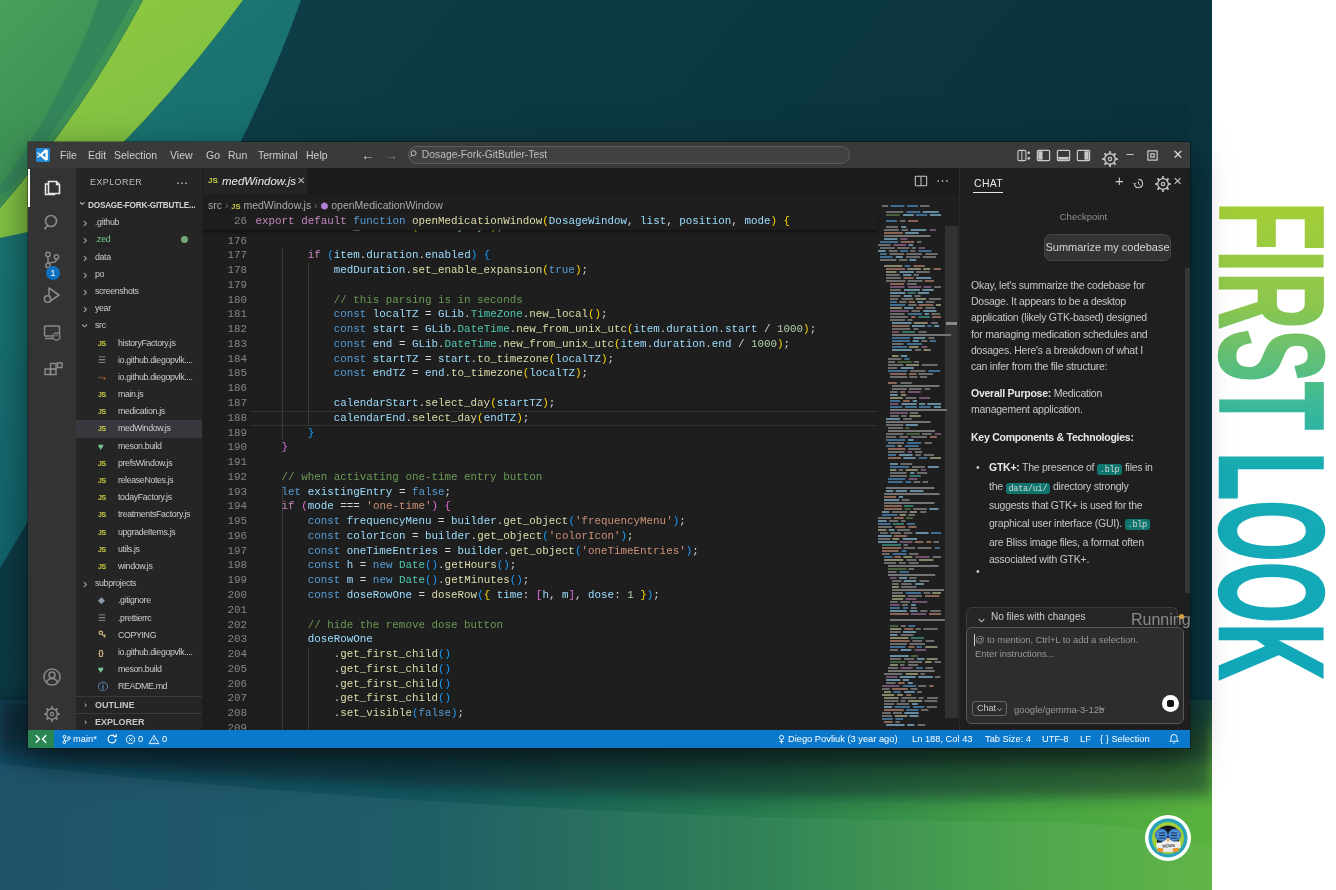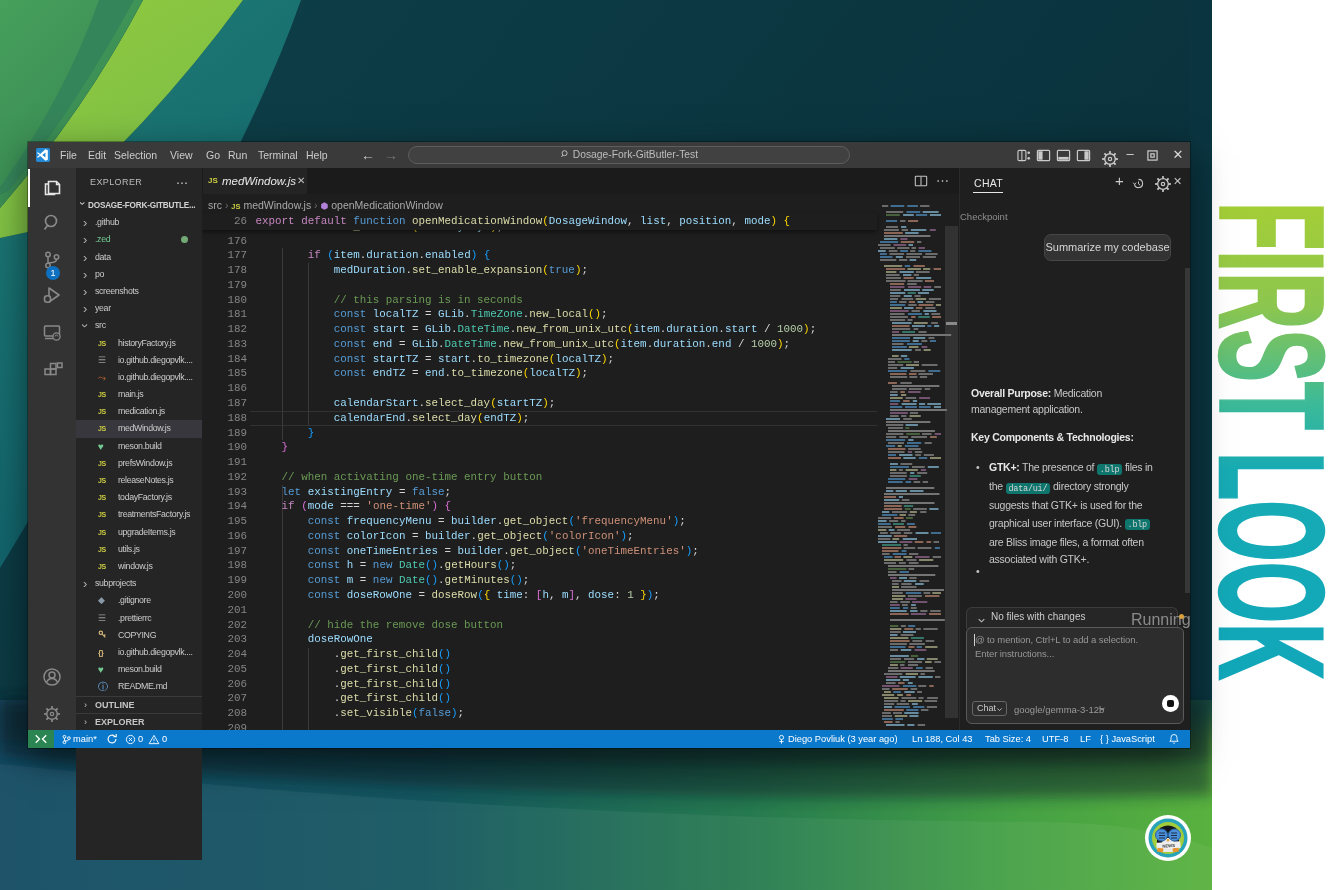--- a/index.html
+++ b/index.html
@@ -1,25 +1,25 @@
 <!DOCTYPE html>
 <html><head><meta charset="utf-8"><style>
 *{margin:0;padding:0;box-sizing:border-box}
 html,body{width:1336px;height:890px;overflow:hidden;background:#092f3a;font-family:"Liberation Sans",sans-serif}
 #stage{position:absolute;left:0;top:0;width:1336px;height:890px}
 #win{position:absolute;left:28px;top:142px;width:1162px;height:606px;background:#1e1e1e;box-shadow:0 12px 34px rgba(0,0,0,.5),0 0 0 1px rgba(0,0,0,.3)}
 
 #titlebar{position:absolute;left:0;top:0;width:1162px;height:26px;background:#3a3a3a;color:#cccccc;font-size:10.5px}
 .menu{position:absolute;top:0;height:26px;line-height:26px}
-#cmdcenter{position:absolute;left:380px;top:4px;width:442px;height:18px;background:#414141;border:1px solid #5d5d5d;border-radius:9px;color:#bdbdbd;font-size:10.3px;text-align:center;line-height:16px}
+#cmdcenter{position:absolute;left:380px;top:4px;width:442px;height:18px;background:#414141;border:1px solid #5d5d5d;border-radius:9px;color:#bdbdbd;font-size:10.3px;text-align:left;line-height:16px}
 
 #actbar{position:absolute;left:0;top:26px;width:48px;height:562px;background:#333333}
 .aicon{position:absolute;left:12px;width:24px;height:24px}
 
-#sidebar{position:absolute;left:48px;top:26px;width:126px;height:692px;background:#252526;color:#cccccc;overflow:hidden}
+#sidebar{position:absolute;left:48px;top:26px;width:126px;height:562px;background:#252526;color:#cccccc;overflow:hidden}
 .trow{position:relative;height:17.2px;line-height:17.2px;font-size:8.8px;letter-spacing:-0.35px;white-space:nowrap;overflow:hidden}
 .tch{position:absolute;left:7px;top:0;color:#b0b0b0;font-size:13px;display:inline-block}
 .tname{position:absolute;left:19px;top:0}
 .tfico{position:absolute;left:22px;top:0;width:12px}
 .tfname{position:absolute;left:42px;top:0}
 .ijs{color:#cbcb41;font-size:7px;font-weight:bold}
 .ilist{color:#9a9a9a;font-size:9px;font-weight:normal}
 .ifea{color:#cc6d33;font-size:10px;font-weight:normal}
 .ihea{color:#73c991;font-size:10px;font-weight:normal}
 .idia{color:#8a99a8;font-size:9px;font-weight:normal}
@@ -901,23 +901,24 @@
             <rect x="11.1" y="4.1" width="1.8" height="2.6" fill="#c5c5c5" transform="rotate(45 12 12)"></rect>
             <rect x="11.1" y="4.1" width="1.8" height="2.6" fill="#c5c5c5" transform="rotate(90 12 12)"></rect>
             <rect x="11.1" y="4.1" width="1.8" height="2.6" fill="#c5c5c5" transform="rotate(135 12 12)"></rect>
             <rect x="11.1" y="4.1" width="1.8" height="2.6" fill="#c5c5c5" transform="rotate(180 12 12)"></rect>
             <rect x="11.1" y="4.1" width="1.8" height="2.6" fill="#c5c5c5" transform="rotate(225 12 12)"></rect>
             <rect x="11.1" y="4.1" width="1.8" height="2.6" fill="#c5c5c5" transform="rotate(270 12 12)"></rect>
             <rect x="11.1" y="4.1" width="1.8" height="2.6" fill="#c5c5c5" transform="rotate(315 12 12)"></rect>
           </svg></span>
     <span style="position:absolute;left:213px;top:0;line-height:26px;font-size:11px;color:#c5c5c5">✕</span>
 
-    <div style="position:absolute;left:0;top:43px;width:231px;text-align:left;font-size:9.5px;color:#8f8f8f">Checkpoint</div>
+    <div style="position:absolute;left:8px;top:43px;width:231px;text-align:center;font-size:9.5px;color:#8f8f8f">Checkpoint</div>
     <div style="position:absolute;left:84px;top:66px;width:127px;height:27px;background:#333333;border:1px solid #464646;border-radius:7px;text-align:center;line-height:25px;font-size:11px;color:#d6d6d6;white-space:nowrap">Summarize my codebase</div>
 
+    <div class="chattxt" style="position:absolute;left:11px;top:109px">Okay, let's summarize the codebase for<br>Dosage. It appears to be a desktop<br>application (likely GTK-based) designed<br>for managing medication schedules and<br>dosages. Here's a breakdown of what I<br>can infer from the file structure:</div>
     <div class="chattxt" style="position:absolute;left:11px;top:217px"><b style="color:#e8e8e8">Overall Purpose:</b> Medication<br>management application.</div>
     <div class="chattxt" style="position:absolute;left:11px;top:261px"><b style="color:#e8e8e8">Key Components &amp; Technologies:</b></div>
     <div class="chattxt" style="position:absolute;left:16px;top:291px">•</div>
     <div class="chattxt" style="position:absolute;left:29px;top:291px;line-height:17.2px"><b style="color:#e8e8e8">GTK+:</b> The presence of <span class="chip">.blp</span> files in<br>the <span class="chip">data/ui/</span> directory strongly<br>suggests that GTK+ is used for the<br>graphical user interface (GUI). <span class="chip">.blp</span><br>are Bliss image files, a format often<br>associated with GTK+.</div>
     <div class="chattxt" style="position:absolute;left:16px;top:395px">•</div>
 
     <div style="position:absolute;left:6px;top:439px;width:212px;height:22px;background:#262626;border:1px solid #3c3c3c;border-radius:6px 6px 0 0;border-bottom:none"></div>
     <div style="position:absolute;left:17px;top:443px"><svg width="9" height="9" viewBox="0 0 16 16">
             <path d="M3 5.5 L8 10.5 L13 5.5" fill="none" stroke="#c0c0c0" stroke-width="1.8"></path>
           </svg></div>
@@ -973,19 +974,19 @@
     <span style="position:absolute;left:134px">0</span>
     <svg width="11" height="11" viewBox="0 0 16 16" style="position:absolute;left:748px;top:4px">
           <circle cx="8" cy="5" r="3" fill="none" stroke="#fff" stroke-width="1.3"></circle>
           <path d="M8 8 V14 M5 11 H11" stroke="#fff" stroke-width="1.3"></path>
         </svg>
     <span style="position:absolute;left:760px">Diego Povliuk (3 year ago)</span>
     <span style="position:absolute;left:884px">Ln 188, Col 43</span>
     <span style="position:absolute;left:957px">Tab Size: 4</span>
     <span style="position:absolute;left:1014px">UTF-8</span>
     <span style="position:absolute;left:1052px">LF</span>
-    <span style="position:absolute;left:1072px">{ } JavaScript</span>
+    <span style="position:absolute;left:1072px">{ } Selection</span>
     <svg width="12" height="12" viewBox="0 0 16 16" style="position:absolute;left:1140px;top:3px">
           <path d="M8 2 a4 4 0 0 1 4 4 v3 l1.5 2 H2.5 L4 9 V6 a4 4 0 0 1 4 -4 Z" fill="none" stroke="#fff" stroke-width="1.2"></path>
           <path d="M6.8 13 a1.3 1.3 0 0 0 2.4 0" fill="none" stroke="#fff" stroke-width="1.2"></path>
         </svg>
   </div>
 </div>
 </div>
 </body></html>

